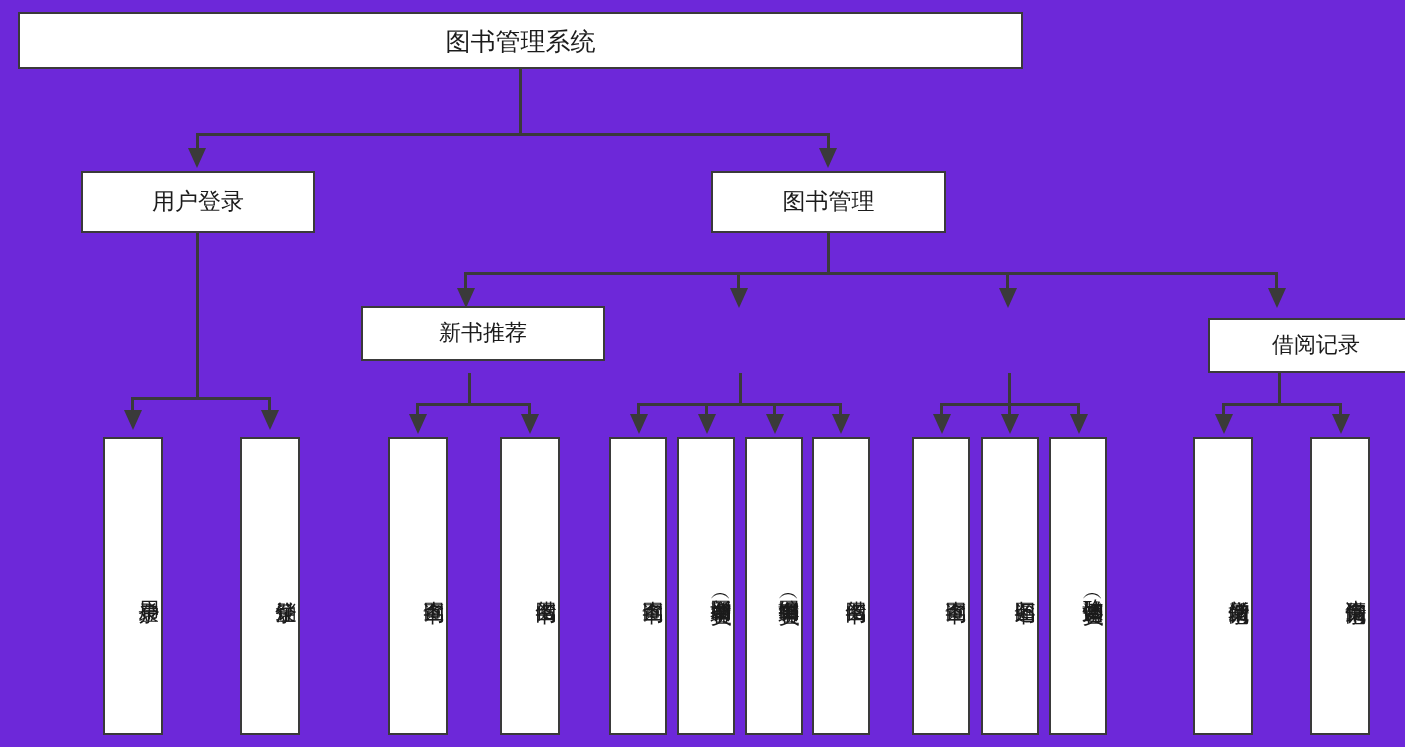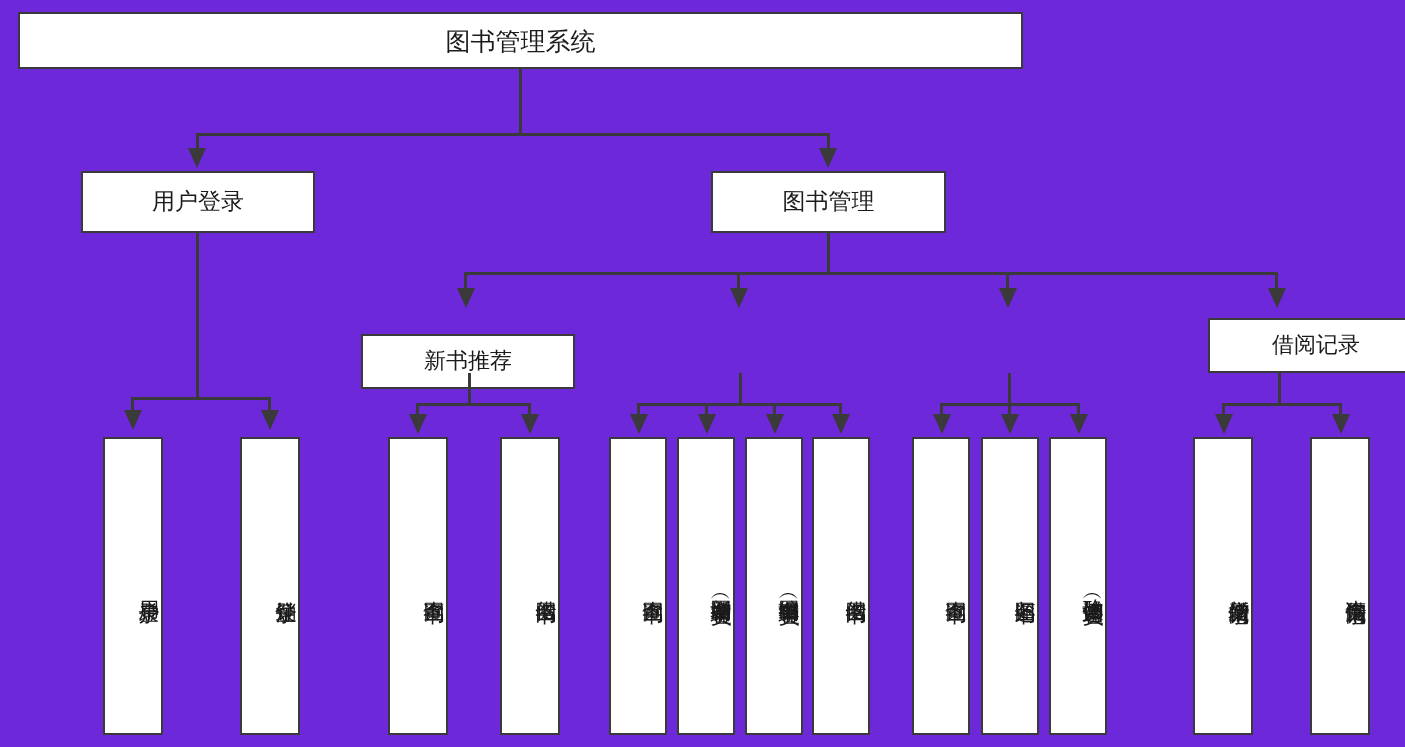--- a/index.html
+++ b/index.html
@@ -120,21 +120,21 @@
   <div class="hline" style="left:464px; top:272px; width:814px; height:3px;"></div>
   <div class="vline" style="left:464px; top:272px; width:3px; height:20px;"></div>
   <div class="arrow" style="left:457px; top:288px;"></div>
   <div class="vline" style="left:737px; top:272px; width:3px; height:20px;"></div>
   <div class="arrow" style="left:730px; top:288px;"></div>
   <div class="vline" style="left:1006px; top:272px; width:3px; height:20px;"></div>
   <div class="arrow" style="left:999px; top:288px;"></div>
   <div class="vline" style="left:1275px; top:272px; width:3px; height:20px;"></div>
   <div class="arrow" style="left:1268px; top:288px;"></div>
 
-  <div class="node level3" style="left:361px; top:334px; width:214px; height:55px;">
+  <div class="node level3" style="left:361px; top:306px; width:244px; height:55px;">
     <span>新书推荐</span>
   </div>
   <div class="node level3" style="left:1208px; top:318px; width:216px; height:55px;">
     <span>借阅记录</span>
   </div>
 
   <div class="vline" style="left:468px; top:373px; width:3px; height:32px;"></div>
   <div class="hline" style="left:416px; top:403px; width:114px; height:3px;"></div>
   <div class="vline" style="left:416px; top:403px; width:3px; height:14px;"></div>
   <div class="arrow" style="left:409px; top:414px;"></div>

